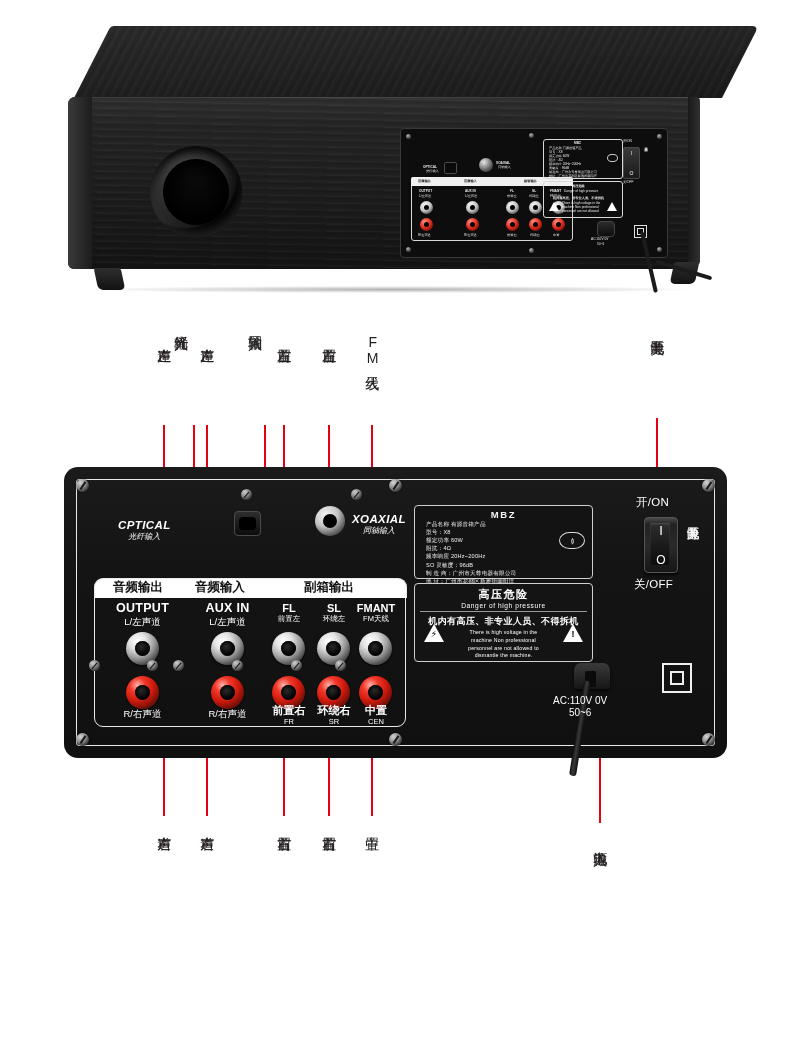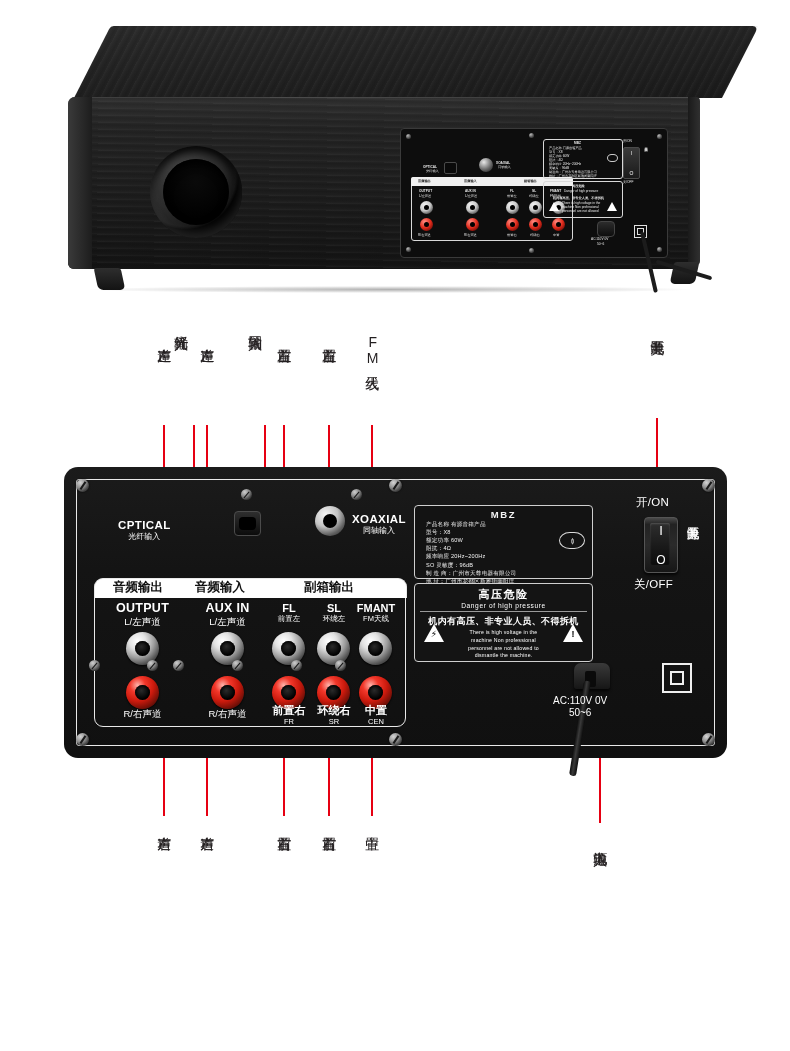--- a/index.html
+++ b/index.html
@@ -127,21 +127,21 @@
   .mscrew:after{content:"";position:absolute;left:50%;top:1.5px;width:1.4px;height:8px;
     margin-left:-.7px;background:#161616;transform:rotate(40deg);transform-origin:center;}
 
   
   #optical-port{position:absolute;left:170px;top:44px;width:25px;height:23px;border-radius:4px;
     background:linear-gradient(180deg,#2e2e2e,#0c0c0c);border:1px solid #4b4b4b;}
   #optical-port:after{content:"";position:absolute;left:4px;top:5px;width:17px;height:13px;border-radius:4px;background:#000;}
   #coaxial-port{position:absolute;left:251px;top:39px;width:30px;height:30px;border-radius:50%;
     background:radial-gradient(circle at 35% 28%,#f4f4f4,#c4c4c4 42%,#626262 70%,#171717);}
   #coaxial-port:after{content:"";position:absolute;left:8px;top:8px;width:14px;height:14px;border-radius:50%;background:#000;}
-  .port-name{position:absolute;color:#fff;white-space:nowrap;text-align:center;}
+  .port-name{position:absolute;color:#fff;white-space:nowrap;text-align:center;font-style:italic;}
   .port-en{font-size:11.5px;font-weight:bold;letter-spacing:.4px;}
   .port-cn{font-size:8px;}
 
   
   #spec-plate{position:absolute;left:350px;top:38px;width:177px;height:72px;
     background:#131313;border:1px solid #cfcfcf;border-radius:4px;color:#f2f2f2;}
   #spec-title{text-align:center;font-weight:bold;font-size:9.5px;letter-spacing:1.6px;margin-top:3px;}
   .spec-row{font-size:5.6px;line-height:1.45;padding-left:11px;white-space:nowrap;letter-spacing:.2px;}
   .spec-row.ind{padding-left:42px;}
   #ccc-mark{position:absolute;right:7px;top:26px;width:24px;height:15px;border:1px solid #dcdcdc;

